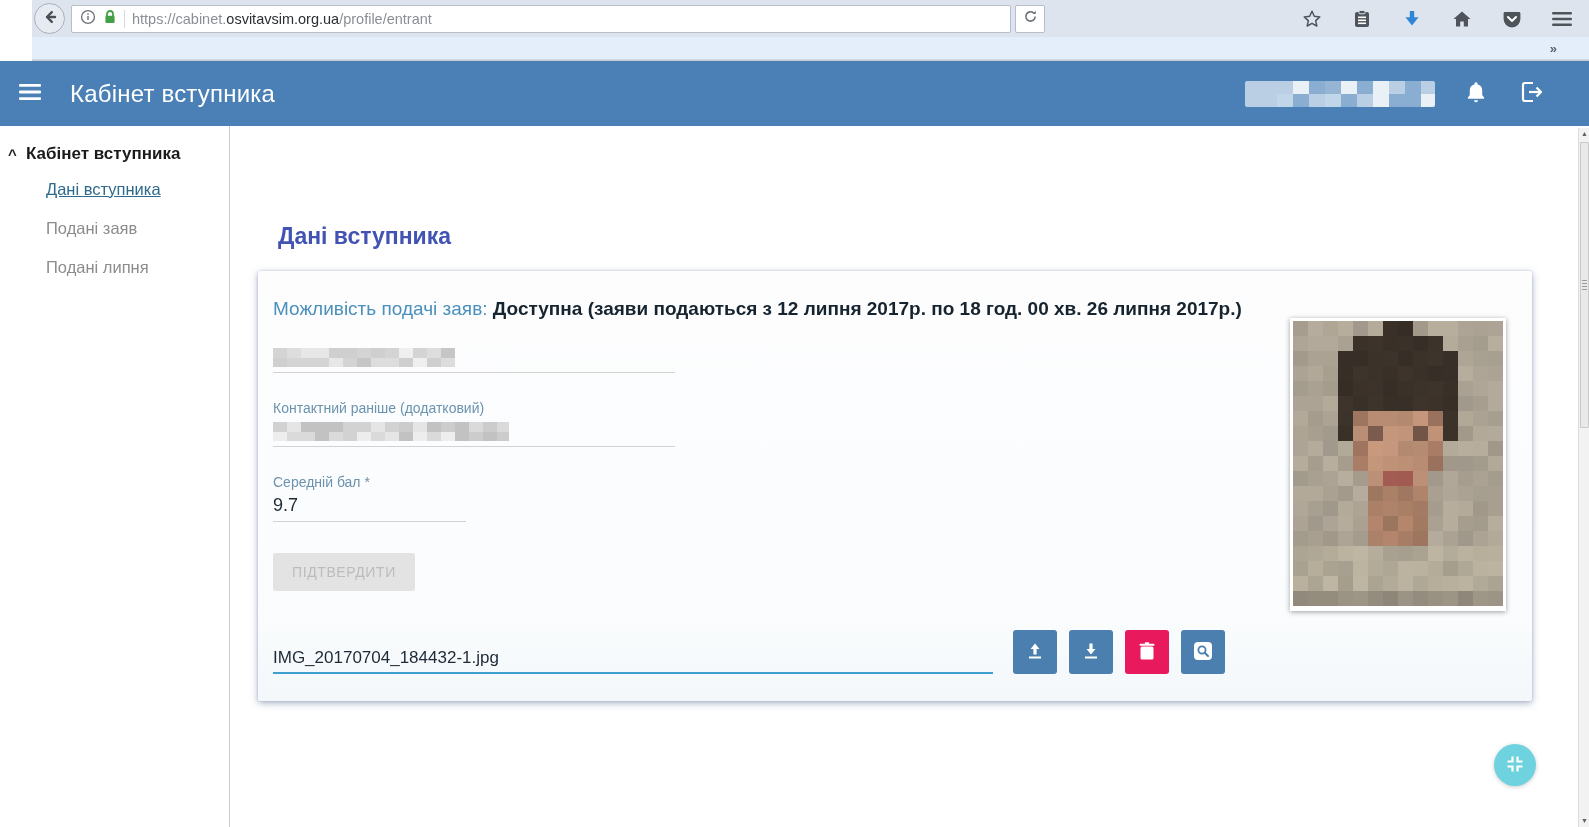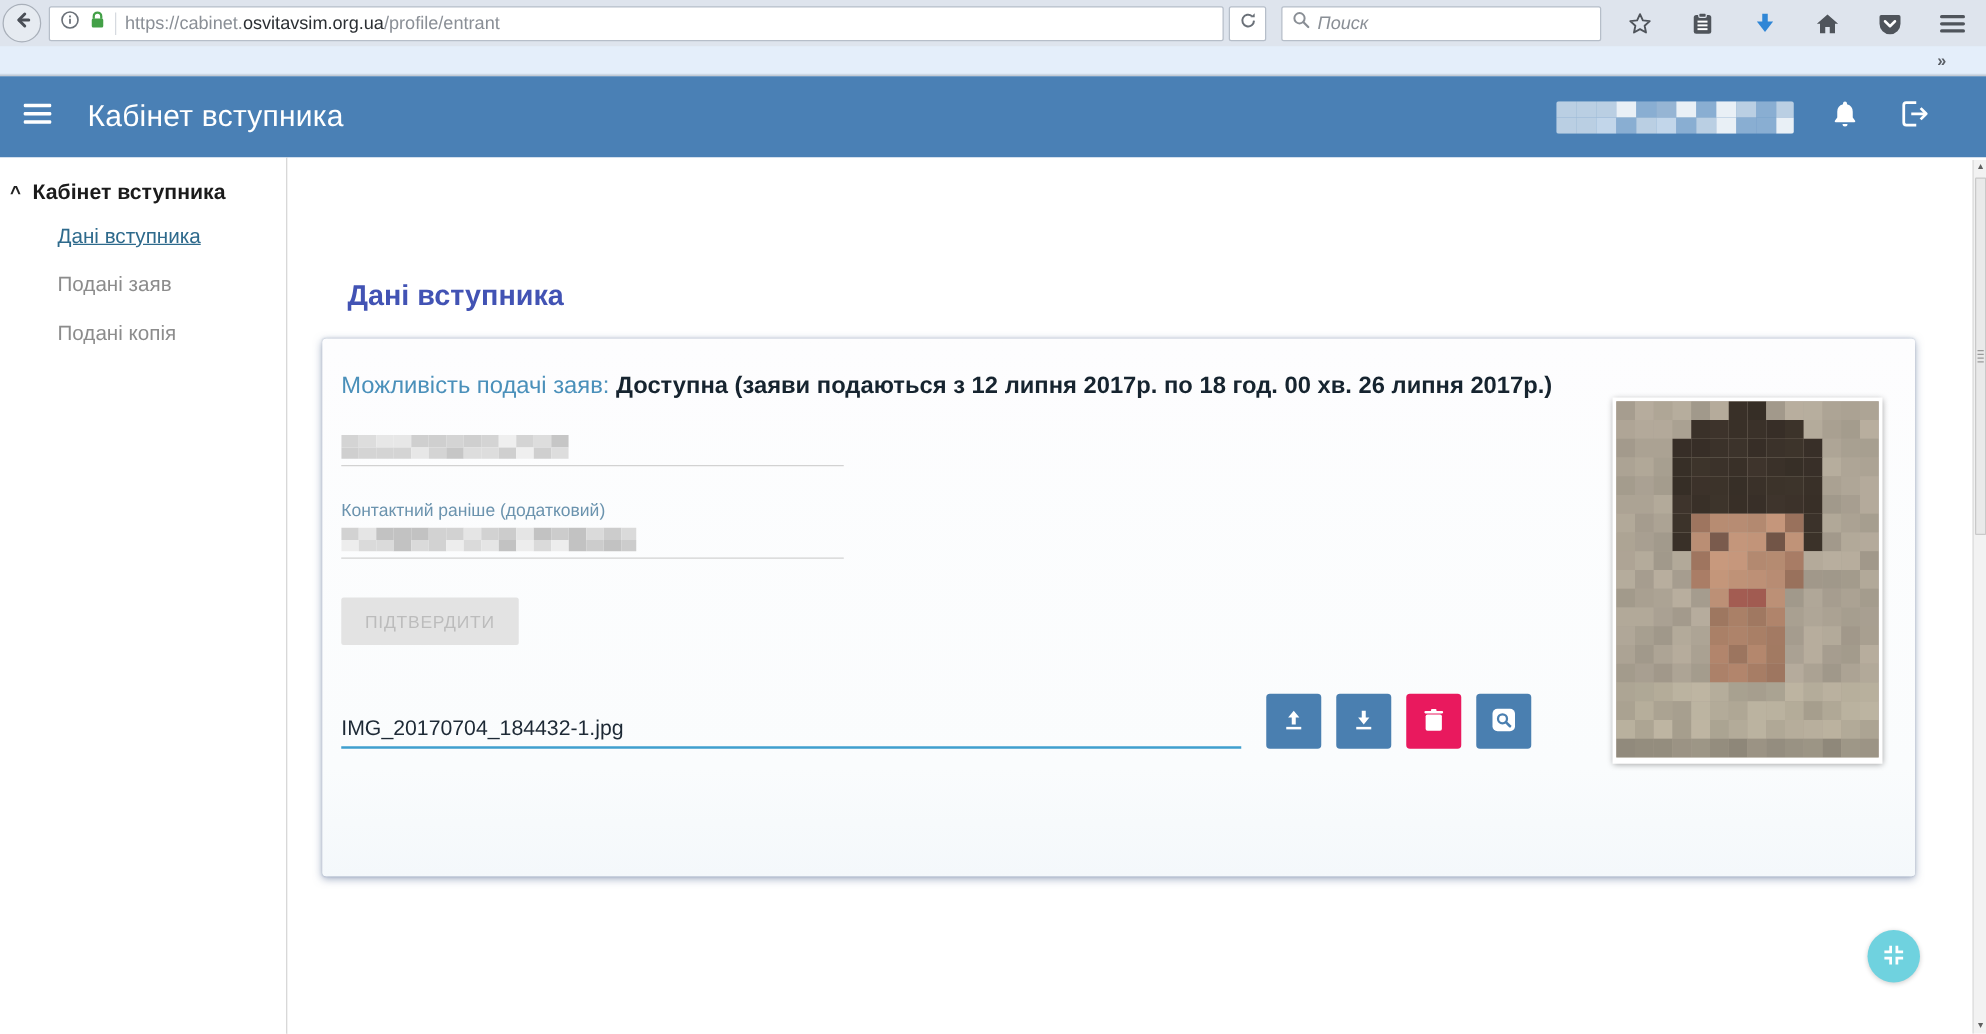--- a/index.html
+++ b/index.html
@@ -1,21 +1,21 @@
 <!DOCTYPE html>
 <html style="--header-blue: #4a80b5; --warning-red: #e20f12; --heading-indigo: #4253b4; --label-teal: #4a90ba; --field-label-blue: #6b93ae; --sidebar-active: #2e6a8c; --action-blue: #4a7fb0; --delete-pink: #e9195e; --underline-blue: #3f9fce; --fab-teal: #6fd2df; --lock-green: #43a047; --download-blue: #2f86d6;"><head>
 <meta charset="utf-8">
 <style>
   * { margin:0; padding:0; box-sizing:border-box; }
   html,body { width:1589px; height:827px; overflow:hidden; background:#fff;
     font-family:"Liberation Sans","DejaVu Sans",sans-serif; }
   #stage { position:relative; width:1589px; height:827px; overflow:hidden; }
 
   
-  .chrome { background:#dee4ed; border-bottom:1px solid #c3cad4; }
+  .chrome { background:#dee4ed; border-bottom:1px solid #c3cad4;margin-left:32px; }
   .toolbar { height:37px; display:flex; align-items:center; padding:0 14px 0 2px; }
   .backbtn { width:31px; height:31px; border-radius:50%; border:1px solid #a9b0ba;
     background:#e6ebf1; display:flex; align-items:center; justify-content:center; flex:0 0 auto; }
   .urlgroup { display:flex; align-items:center; margin-left:6px; flex:0 0 auto; }
   .urlbar { width:940px; height:28px; background:#fff; border:1px solid #b6bec9; border-radius:2px;
     display:flex; align-items:center; padding:0 8px; gap:7px; }
   .urlsep { width:1px; height:18px; background:#d6dae0; }
   .urltext { font-size:14.5px; color:#8a8f96; white-space:nowrap; overflow:hidden; }
   .urltext b { color:#2b2f33; font-weight:normal; }
   .reloadbtn { width:30px; height:28px; border:1px solid #b6bec9; border-radius:2px; background:#fff;
@@ -139,29 +139,20 @@
           <span class="urltext"><span>https://cabinet.</span><b>osvitavsim.org.ua</b><span>/profile/entrant</span></span>
         </div>
         <div class="reloadbtn">
           <span>
             <svg width="15" height="15" viewBox="0 0 16 16">
                 <path d="M13 8 a5 5 0 1 1-1.7-3.8" fill="none" stroke="#6a7078" stroke-width="1.7"></path>
                 <path d="M13.6 1.8 v3.4 h-3.4 z" fill="#6a7078"></path>
               </svg>
           </span>
         </div>
-      </div>
-      <div class="searchbox">
-        <span>
-          <svg width="14" height="14" viewBox="0 0 14 14">
-              <circle cx="5.6" cy="5.6" r="4.1" fill="none" stroke="#8a8f96" stroke-width="1.6"></circle>
-              <path d="M8.8 8.8 L12.6 12.6" stroke="#8a8f96" stroke-width="1.8" stroke-linecap="round"></path>
-            </svg>
-        </span>
-        <input type="text" placeholder="Поиск" style="">
       </div>
       <div class="tbicons">
         <span class="tbicon">
           <svg width="20" height="20" viewBox="0 0 20 20">
               <path d="M10 2.3 L12.3 7.3 L17.8 7.9 L13.7 11.6 L14.8 17 L10 14.3 L5.2 17 L6.3 11.6 L2.2 7.9 L7.7 7.3 Z" fill="none" stroke="#4f545b" stroke-width="1.5" stroke-linejoin="round"></path>
             </svg>
         </span>
         <span class="tbicon">
           <svg width="18" height="20" viewBox="0 0 18 20">
               <rect x="2" y="3" width="14" height="15" rx="2" fill="#4f545b"></rect>
@@ -260,21 +251,21 @@
   </div>
 
   <div class="bodyrow">
     <aside class="sidebar">
       <div class="side-section">
         <span class="side-caret">^</span>
         <span class="side-title">Кабінет вступника</span>
       </div>
       <div class="side-item active">Дані вступника</div>
       <div class="side-item">Подані заяв</div>
-      <div class="side-item">Подані копія</div>
+      <div class="side-item">Подані липня</div>
     </aside>
 
     <main class="main">
       <h2 class="pageheading">Дані вступника</h2>
 
       <div class="card">
         <div class="avail">
           <span class="lbl">Можливість подачі заяв:</span>
           <span class="val">Доступна (заяви подаються з 12 липня 2017р. по 18 год. 00 хв. 26 липня 2017р.)</span>
         </div>
@@ -347,20 +338,26 @@
                 <i style="left:154px;top:10px;width:14px;height:10px;background:#dadada"></i>
                 <i style="left:168px;top:10px;width:14px;height:10px;background:#ededed"></i>
                 <i style="left:182px;top:10px;width:14px;height:10px;background:#c2c2c2"></i>
                 <i style="left:196px;top:10px;width:14px;height:10px;background:#cccccc"></i>
                 <i style="left:210px;top:10px;width:14px;height:10px;background:#c2c2c2"></i>
                 <i style="left:224px;top:10px;width:14px;height:10px;background:#cccccc"></i>
               </div>
           </div>
         </div>
 
+        <div class="f-group">
+          <div class="f-label">Середній бал *</div>
+          <div class="f-line w2">
+            <div class="gpa-val">9.7</div>
+          </div>
+        </div>
 
         <button class="confirm">ПІДТВЕРДИТИ</button>
 
         <div class="filerow">
           <div class="fileleft">
             <div class="file-val">IMG_20170704_184432-1.jpg</div>
           </div>
           <div class="actions">
             <button class="abtn">
               <span>

